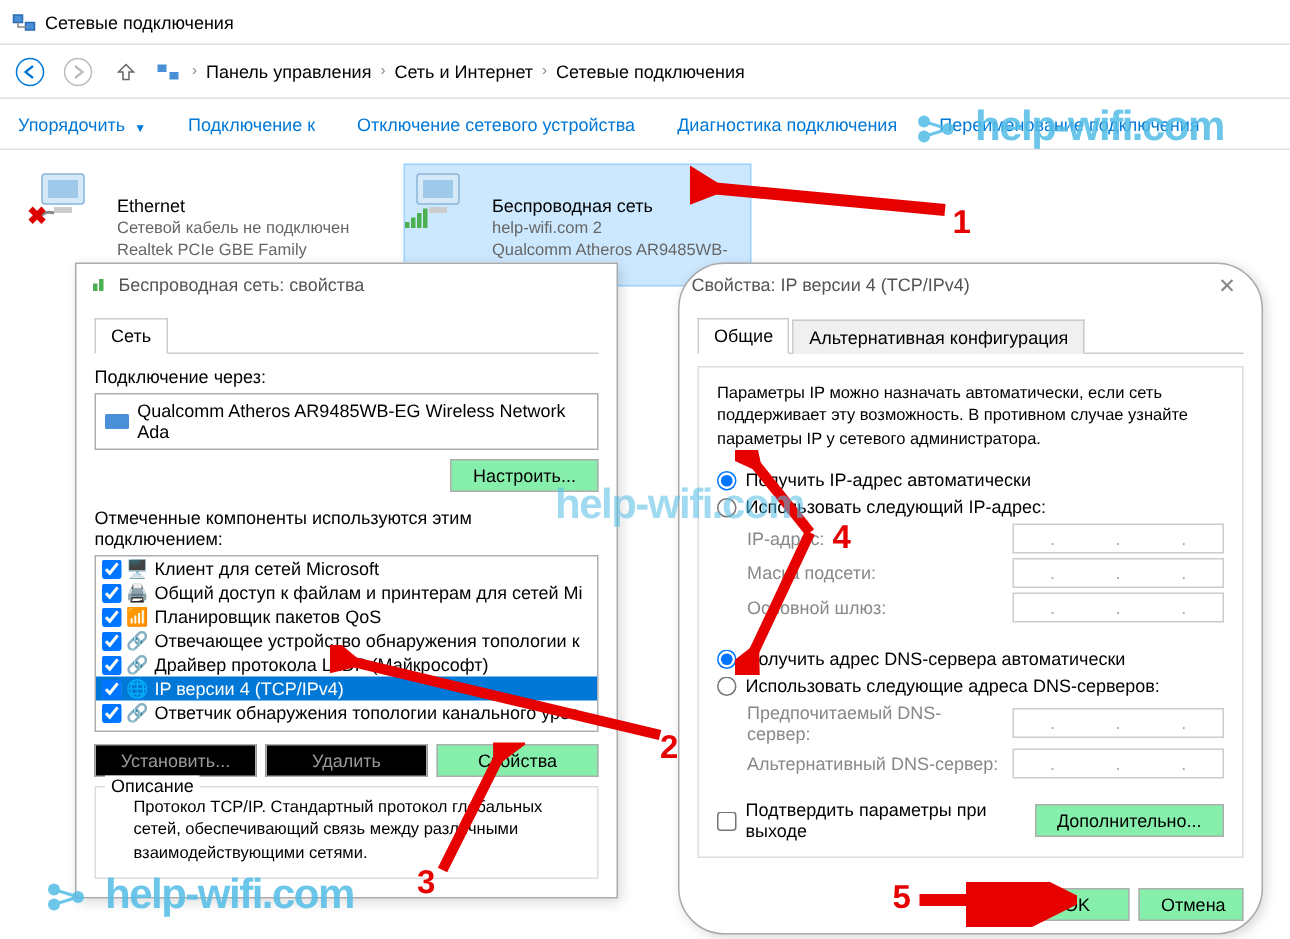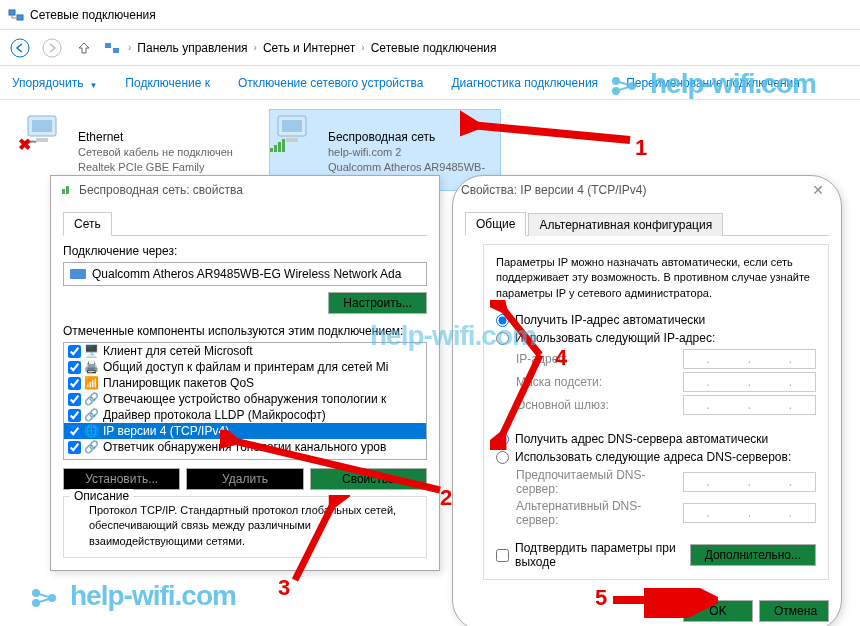--- a/index.html
+++ b/index.html
@@ -24,21 +24,21 @@
 .dialog { position: absolute; background: #fff; border: 1px solid #aaa; box-shadow: 2px 2px 8px rgba(0,0,0,0.15); }
 .dialog-title { height: 28px; display: flex; align-items: center; padding: 0 8px; color: #555; font-size: 12px; gap: 6px; }
 .dialog-close { margin-left: auto; width: 30px; text-align: center; color: #888; cursor: pointer; font-size: 14px; }
 .dialog-body { padding: 8px 12px 12px; }
 .tabs { display: flex; border-bottom: 1px solid #ccc; margin-bottom: 8px; align-items: center; }
 .tab { padding: 4px 10px; border: 1px solid #ccc; border-bottom: none; background: #fff; margin-right: 2px; margin-bottom: -1px; cursor: pointer; font-size: 12px; }
 .tab.active { background: #fff; border-bottom: 1px solid #fff; }
 .tab.inactive { background: #f0f0f0; }
 .field-label { font-size: 12px; margin-bottom: 4px; }
 .adapter-box { border: 1px solid #abadb3; padding: 4px 6px; display: flex; align-items: center; gap: 6px; font-size: 12px; margin-bottom: 6px; background: #fff; }
-.btn { border: 1px solid #adadad; background: #15803d; padding: 3px 14px; font-size: 12px; cursor: pointer; }
+.btn { border: 1px solid #adadad; background: #86efac; padding: 3px 14px; font-size: 12px; cursor: pointer; }
 .btn.disabled { color: #999; background: #000000; cursor: default; }
 .components { border: 1px solid #abadb3; height: 118px; overflow: hidden; background: #fff; margin-bottom: 8px; }
 .comp-row { display: flex; align-items: center; gap: 4px; padding: 1px 4px; font-size: 12px; }
 .comp-row.selected { background: #0078d7; color: #fff; }
 .comp-row input[type=checkbox] { margin: 0; }
 .comp-icon { width: 14px; height: 14px; display: inline-flex; align-items: center; justify-content: center; }
 .btn-row { display: flex; gap: 6px; margin-bottom: 6px; }
 .groupbox { border: 1px solid #ddd; padding: 6px 25px 8px; position: relative; font-size: 12px; }
 .groupbox-title { position: absolute; top: -8px; left: 6px; background: #fff; padding: 0 4px; font-size: 12px; }
 .desc-text { font-size: 11px; line-height: 1.4; }
@@ -146,21 +146,21 @@
         </div>
     </div>
     <div class="net-text">
       <span class="net-name">Беспроводная сеть</span>
       <span class="net-sub">help-wifi.com  2</span>
       <span class="net-sub">Qualcomm Atheros AR9485WB-E...</span>
     </div>
   </div>
 </div>
 
-<div class="dialog" style="left:50px; top:175px; width:390px;">
+<div class="dialog" style="left:50px; top:175px; width:362px;">
   <div class="dialog-title">
     <svg width="14" height="14">
         <rect x="3" y="6" width="3" height="5" fill="#4caf50"></rect>
         <rect x="7" y="3" width="3" height="8" fill="#4caf50"></rect>
       </svg>
     <span>Беспроводная сеть: свойства</span>
   </div>
   <div class="dialog-body">
     <div class="tabs">
       <div class="tab active">Сеть</div>
@@ -228,21 +228,21 @@
 <div class="dialog" style="left:452px; top:175px; width:390px;border-radius:31px;">
   <div class="dialog-title">
     <span>Свойства: IP версии 4 (TCP/IPv4)</span>
     <span class="dialog-close">✕</span>
   </div>
   <div class="dialog-body">
     <div class="tabs">
       <div class="tab active">Общие</div>
       <div class="tab inactive">Альтернативная конфигурация</div>
     </div>
-    <div style="border:1px solid #ddd; padding:10px 12px;margin-left:18px;">
+    <div style="border:1px solid #ddd; padding:10px 12px;">
       <div class="ipv4-text">Параметры IP можно назначать автоматически, если сеть поддерживает эту возможность. В противном случае узнайте параметры IP у сетевого администратора.</div>
       <label class="radio-row">
           <input type="radio" name="ip" checked="" style="">
           <span>Получить IP-адрес автоматически</span>
         </label>
       <label class="radio-row">
           <input type="radio" name="ip" style="">
           <span>Использовать следующий IP-адрес:</span>
         </label>
       <div class="ip-field">

